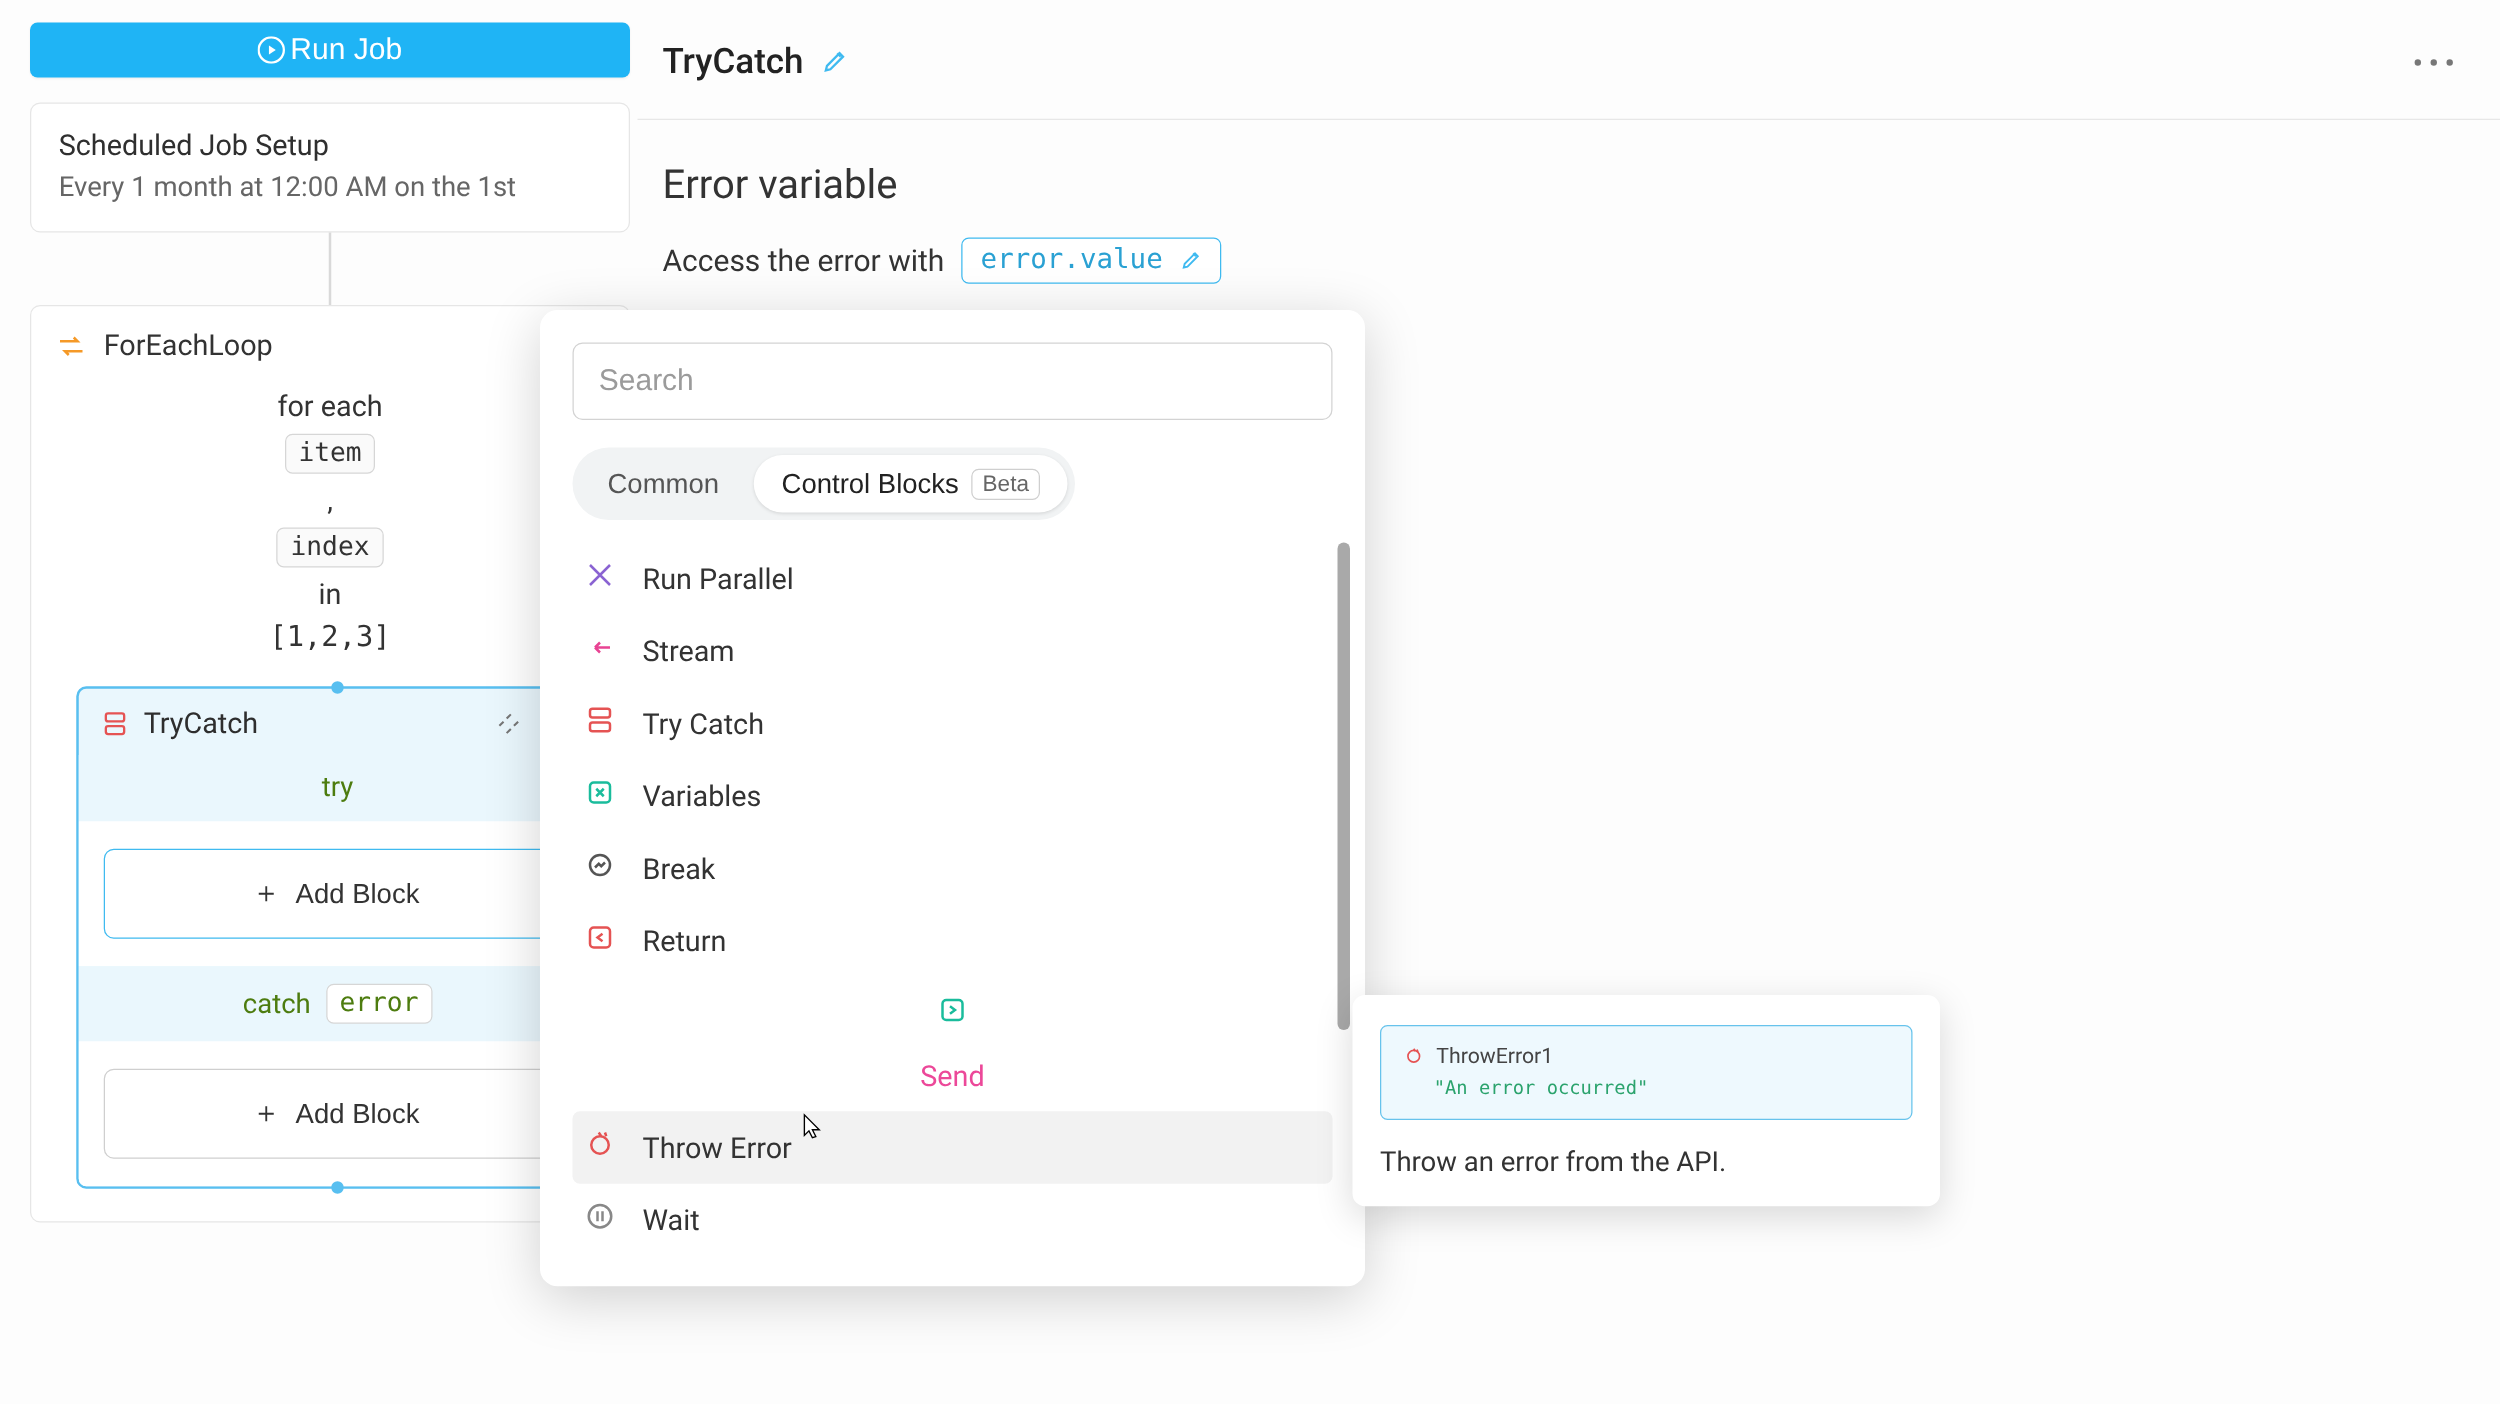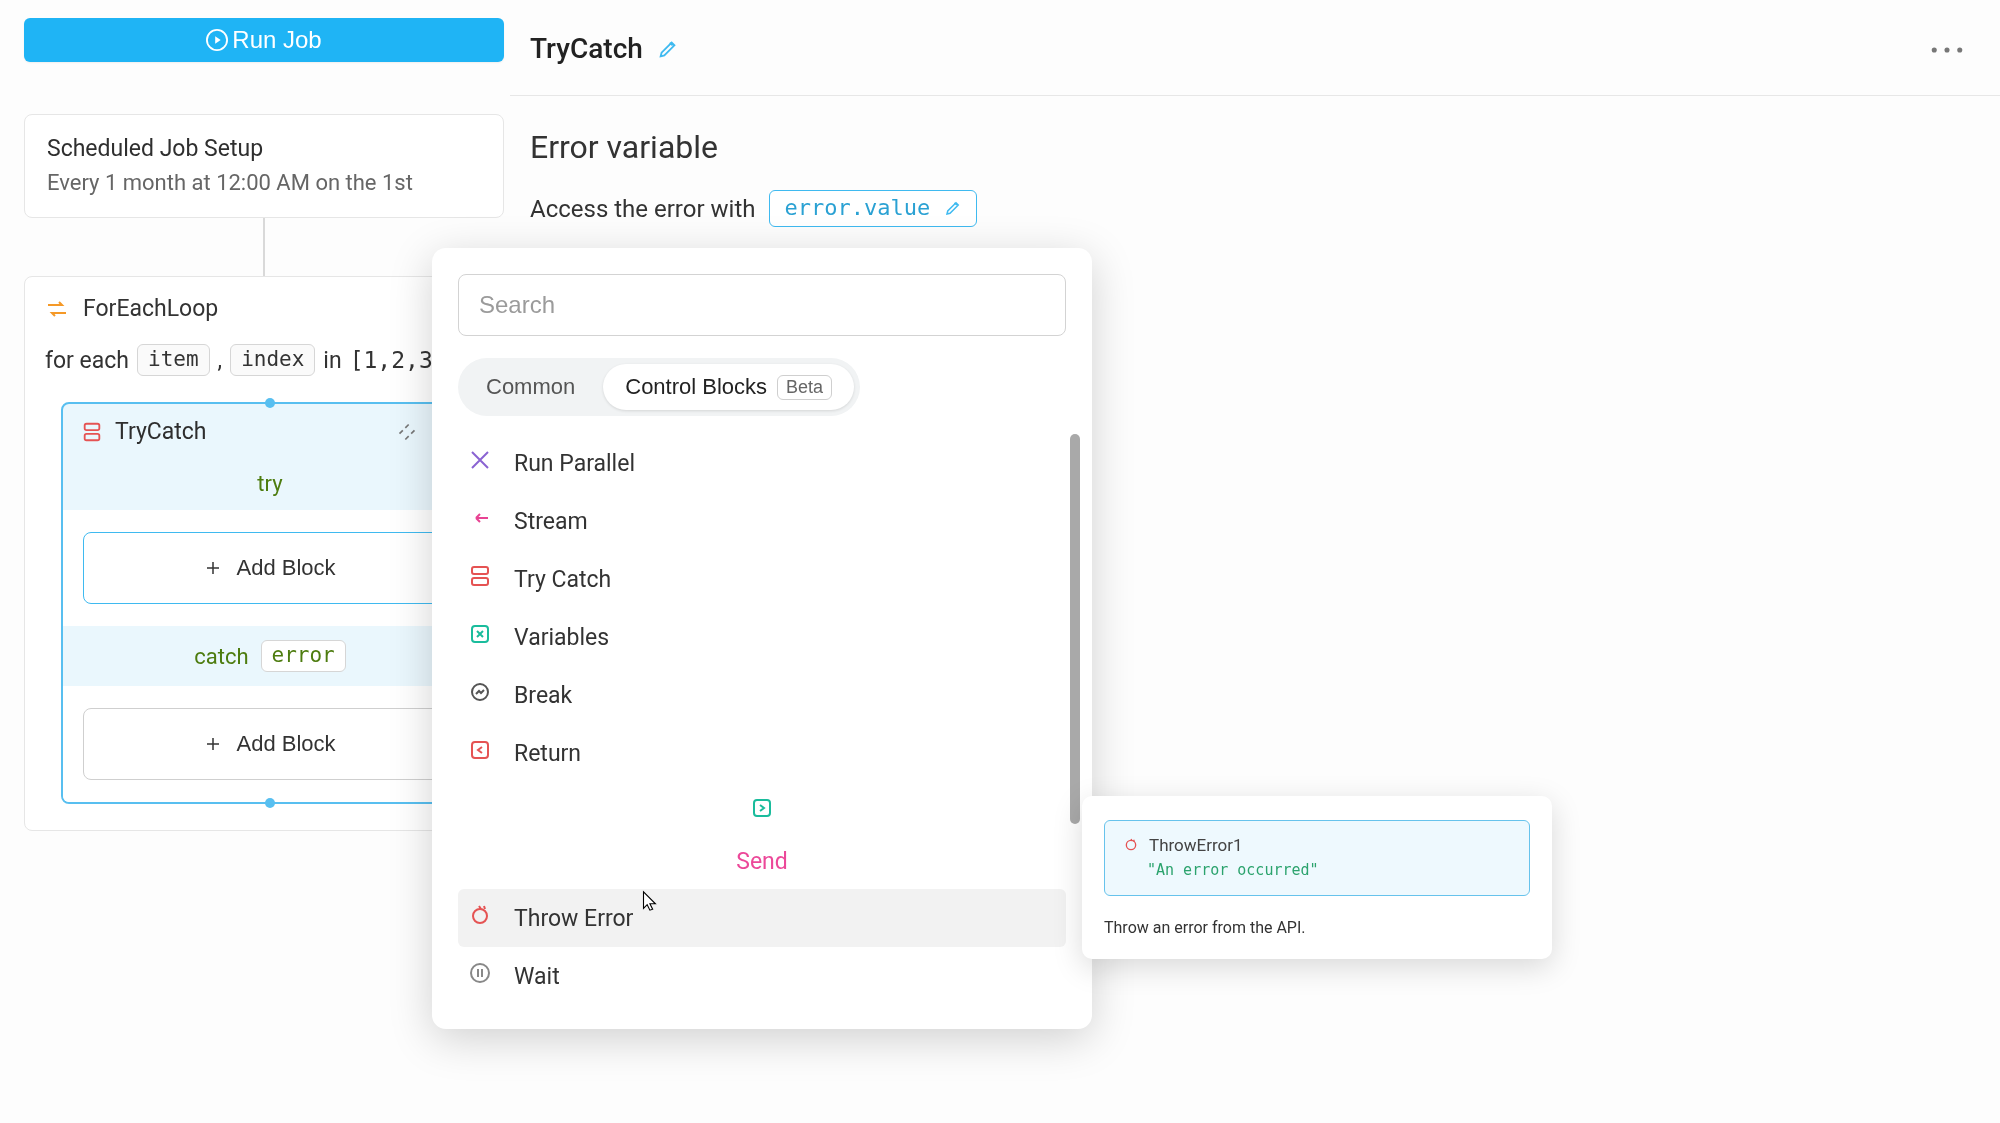--- a/index.html
+++ b/index.html
@@ -32,21 +32,21 @@
     display: flex;
     align-items: center;
     justify-content: center;
     gap: 4px;
     cursor: pointer;
     box-shadow: 0 1px 2px rgba(0,0,0,.06);
   }
   .run-job-btn svg { width: 22px; height: 22px; fill: #fff; }
 
   .schedule-card {
-    margin-top: 52px;
+    margin-top: 20px;
     background: #fff;
     border: 1px solid #e6e6e6;
     border-radius: 8px;
     padding: 20px 22px 22px;
     color: #444;
   }
   .schedule-title { font-size: 23px; color: #2f2f2f; margin-bottom: 8px; }
   .schedule-sub   { font-size: 22px; color: #666; }
 
   .connector-top,
@@ -55,21 +55,21 @@
   .foreach-card {
     background: #fff;
     border: 1px solid #e6e6e6;
     border-radius: 8px;
     padding: 18px 20px 26px;
   }
   .foreach-head { display: flex; align-items: center; gap: 14px; margin-bottom: 22px; }
   .loop-icon { width: 24px; height: 24px; color: #f59927; }
   .foreach-title { font-size: 23px; color: #333; }
 
-  .foreach-expr { font-size: 23px; color: #333; display: flex; align-items: center; gap: 8px; flex-wrap: wrap; margin-bottom: 26px;}
+  .foreach-expr { font-size: 23px; color: #333; display: flex; align-items: center; gap: 8px; flex-wrap: wrap; margin-bottom: 26px; flex-direction: column;}
   .token {
     border: 1px solid #d6d6d6;
     border-radius: 6px;
     padding: 2px 10px 4px;
     font-family: "SFMono-Regular", Consolas, monospace;
     font-size: 21px;
     background: #fafafa;
   }
   .mono { font-family: "SFMono-Regular", Consolas, monospace; }
 
@@ -230,21 +230,21 @@
   .tooltip-preview{
     border:1.5px solid #67c3ec;
     background:#eef9fe;
     border-radius:6px;
     padding:14px 18px 16px;
   }
   .tp-head{display:flex;align-items:center;gap:10px;margin-bottom:6px;}
   .tp-icon{width:16px;height:16px;color:#e55353;}
   .tp-title{font-size:17px;color:#444;}
   .tp-msg{font-family:"SFMono-Regular",Consolas,monospace;font-size:15px;color:#2ba36d;margin-left:24px;}
-  .tooltip-desc{margin-top:22px;font-size:16px;color:#333;}
+  .tooltip-desc{margin-top:22px;font-size:22px;color:#333;}
 
   
   .cursor{
     position:absolute;left:638px;top:890px;
     width:22px;height:22px;color:#000;
   }
 </style>
 </head>
 <body>
 

